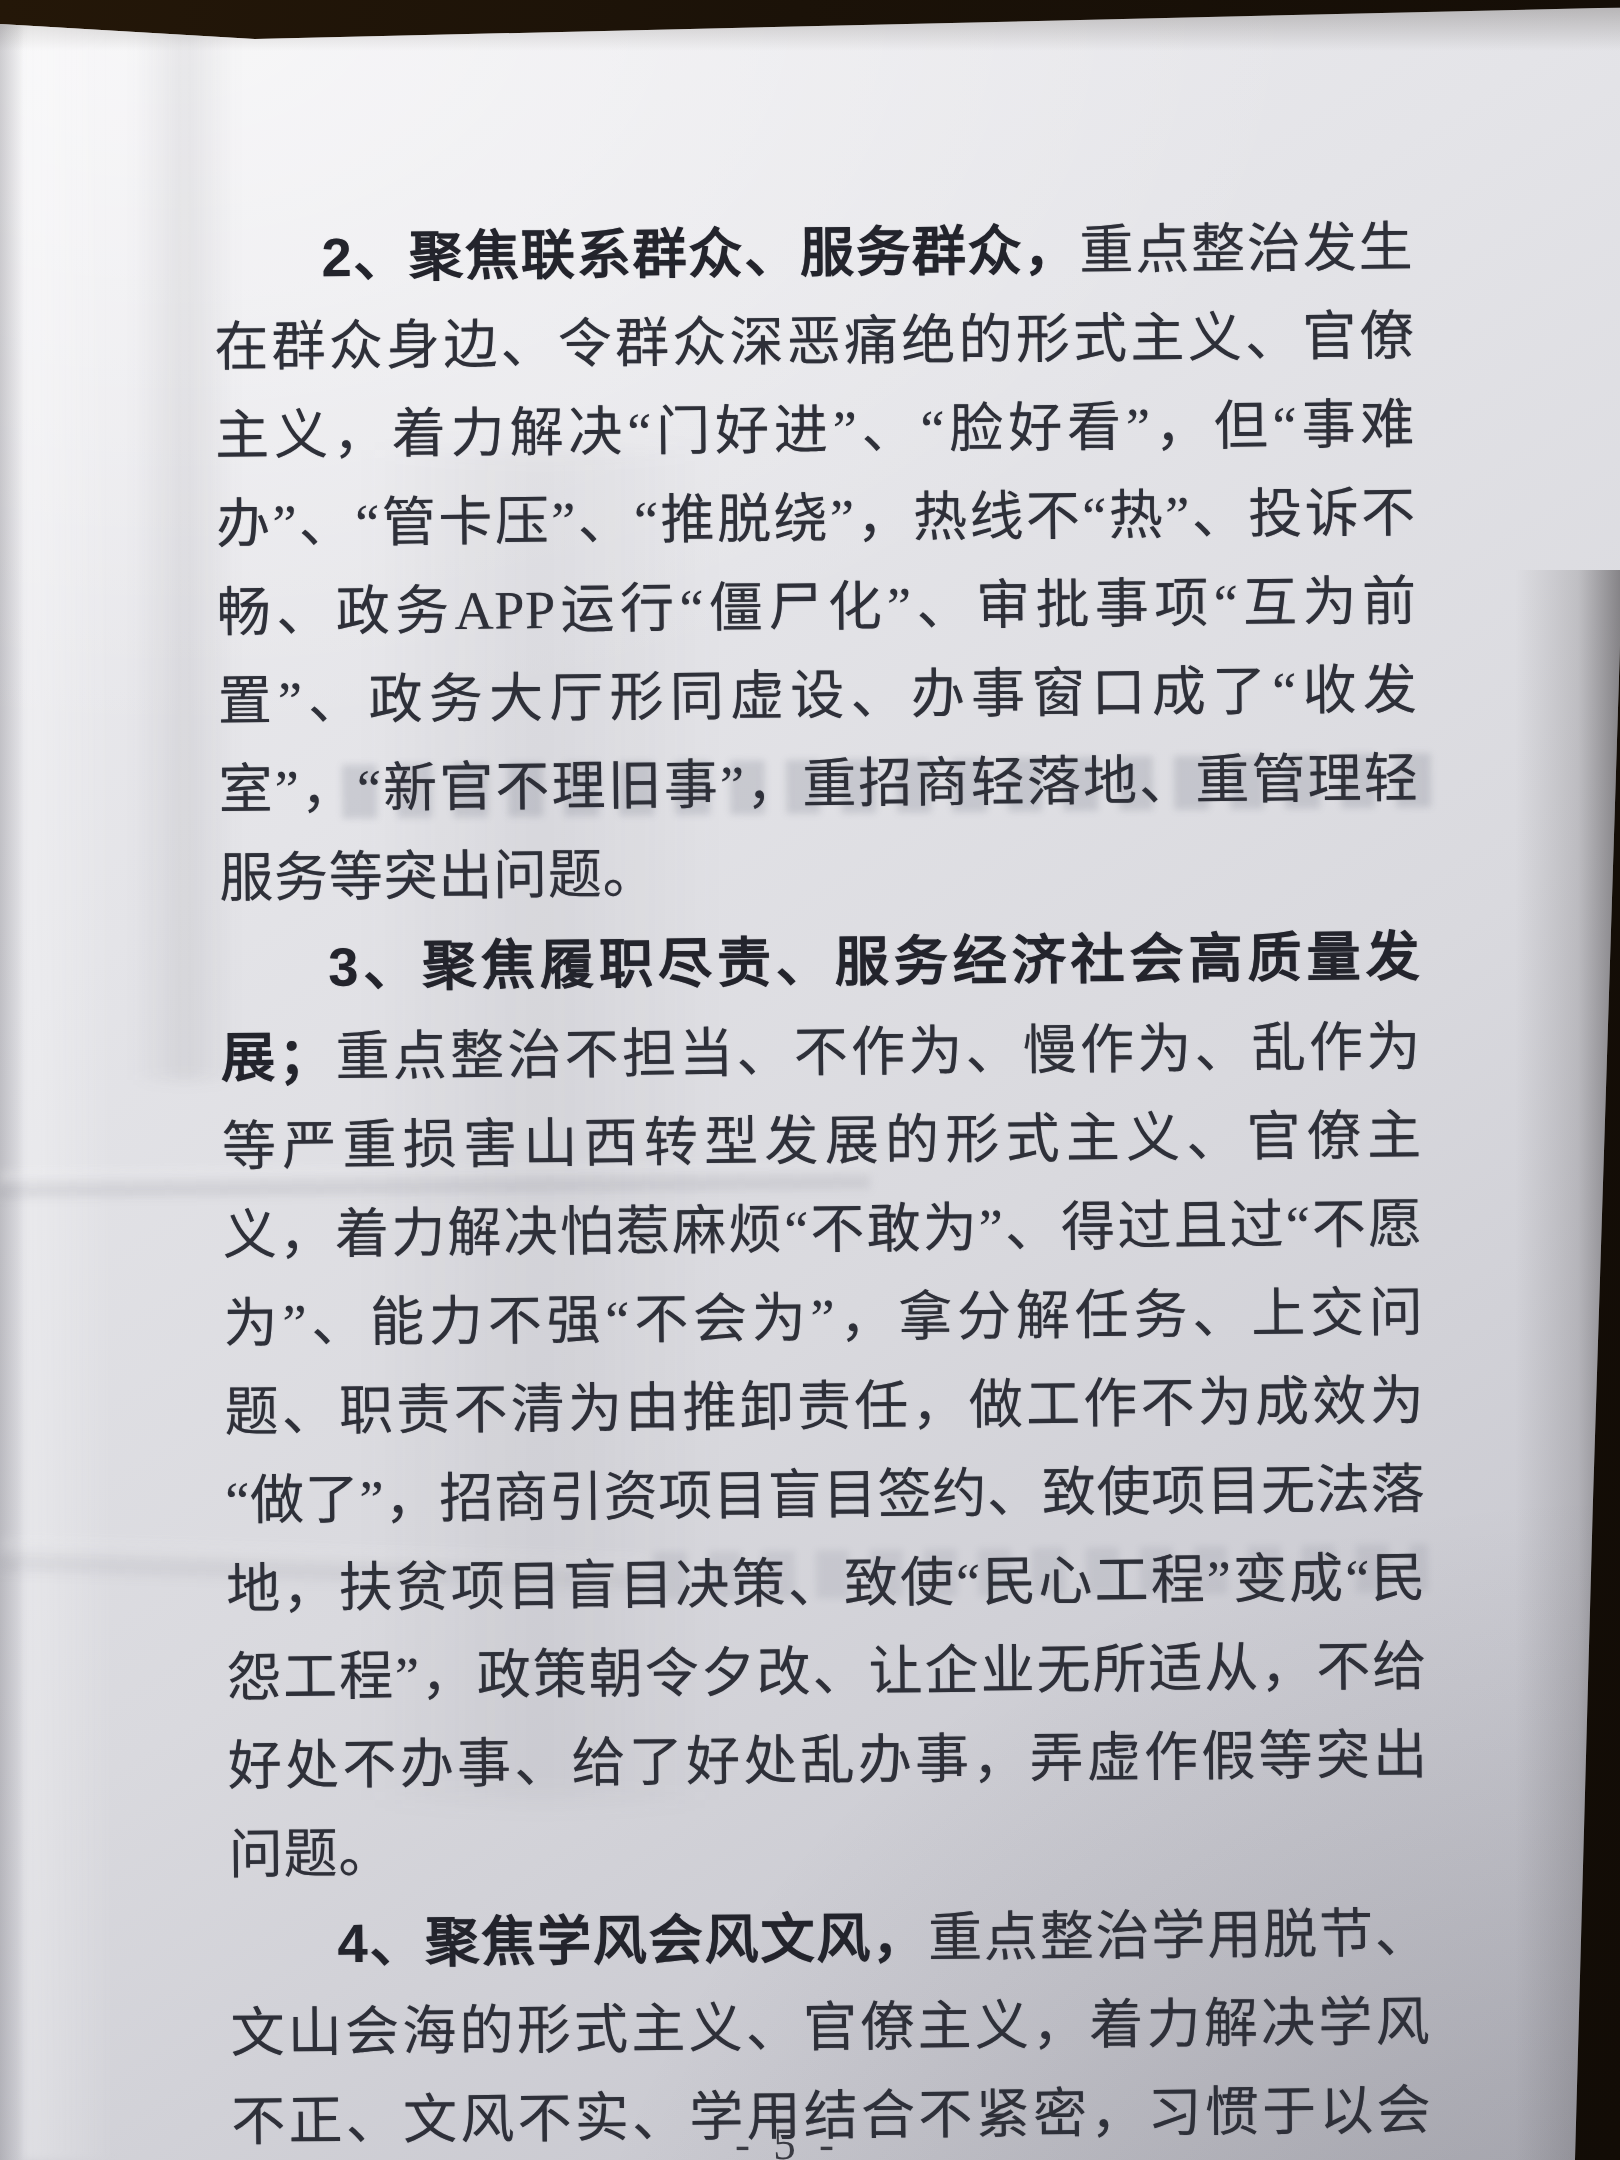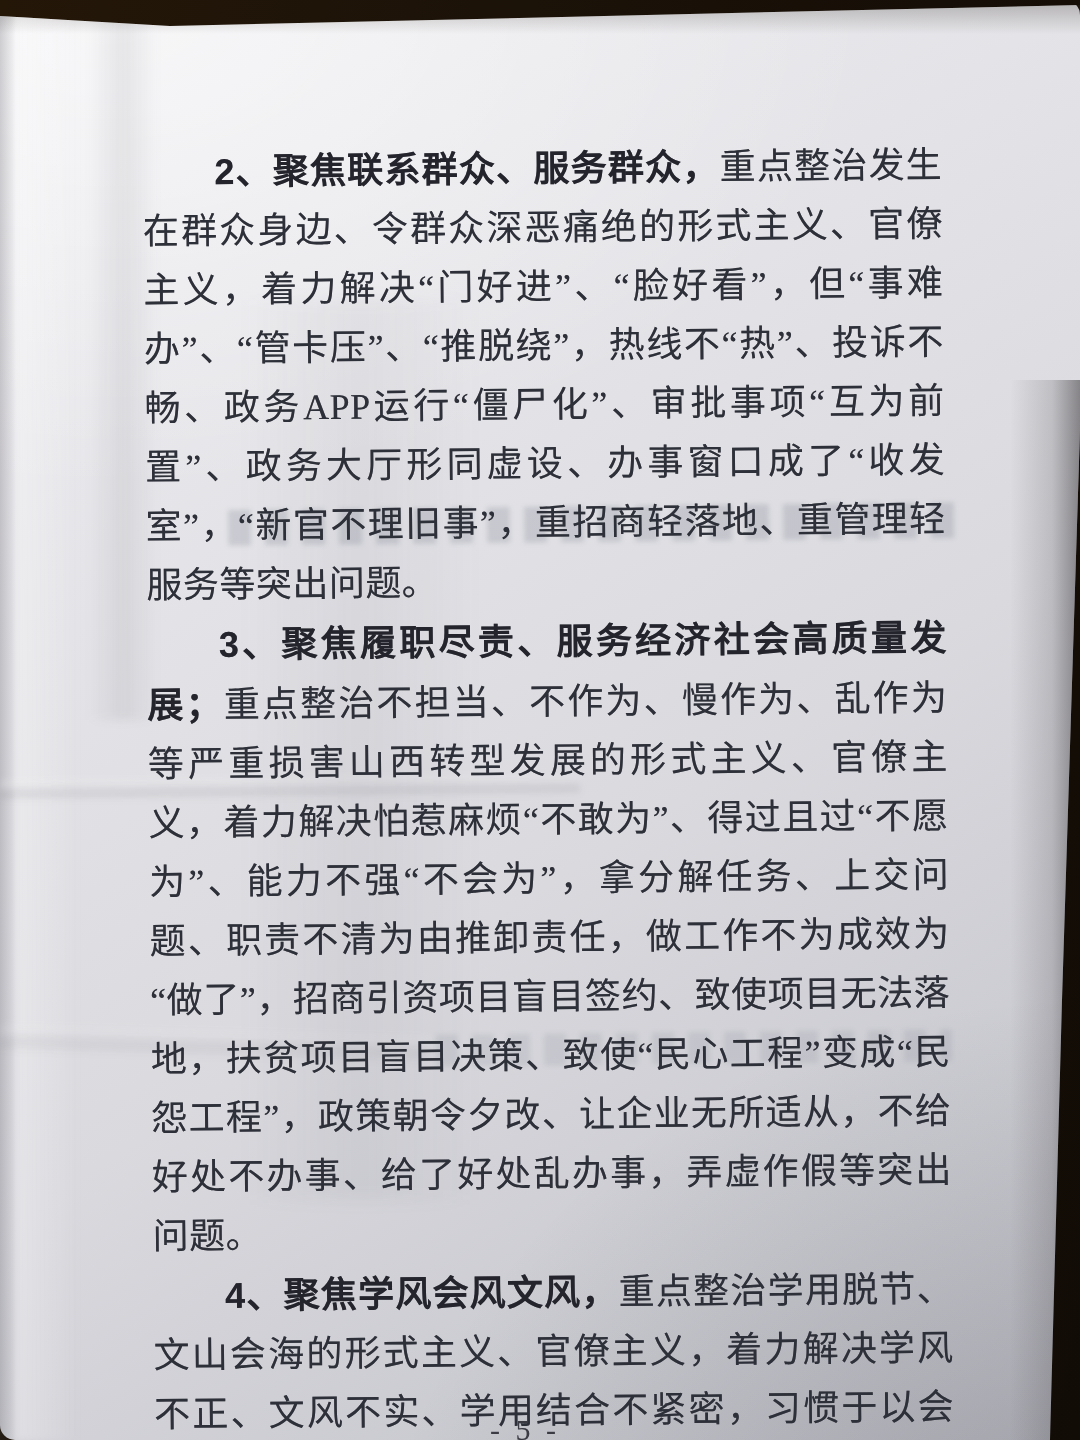--- a/index.html
+++ b/index.html
@@ -19,21 +19,20 @@
   }
   
   .paper {
     position: absolute;
     inset: 0;
     clip-path: polygon(0 16px, 170px 26px, 1080px 5px, 1080px 430px, 1062px 1000px, 1050px 1440px, 0 1440px);
     background:
       radial-gradient(1400px 900px at 10% 0%, rgba(255,255,255,0.55), rgba(255,255,255,0) 55%),
       radial-gradient(1300px 1200px at 100% 115%, rgba(22,22,32,0.22), rgba(22,22,32,0) 55%),
       linear-gradient(148deg, #f0eff2 0%, #e4e4e8 32%, #d9d9de 58%, #cacad1 82%, #bebec6 100%);
-    border-radius: 15px;
   }
   .shade { position: absolute; pointer-events: none; }
   .shade-top {
     left: 0; top: 0; width: 100%; height: 34px;
     background: linear-gradient(180deg, rgba(55,48,42,0.30), rgba(55,48,42,0));
   }
   .shade-right-edge {
     right: 0; top: 380px; width: 70px; height: 1060px;
     background: linear-gradient(90deg, rgba(40,36,38,0) 0%, rgba(40,36,38,0.16) 60%, rgba(28,24,26,0.45) 100%);
   }

